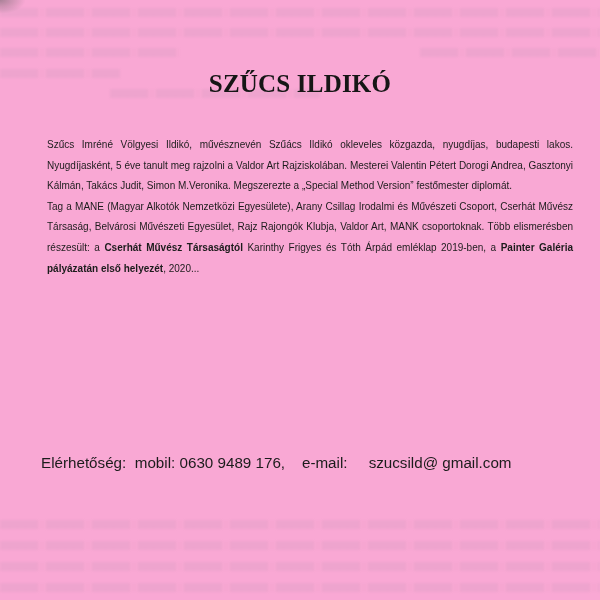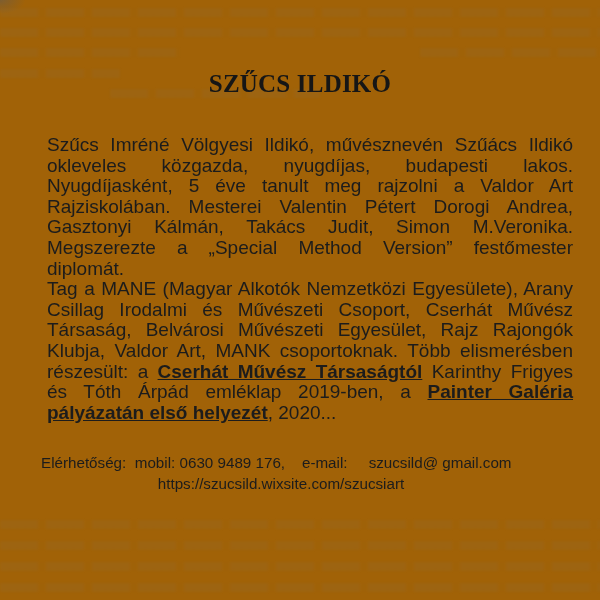--- a/index.html
+++ b/index.html
@@ -3,40 +3,40 @@
 <meta charset="utf-8">
 <style>
   html, body { margin: 0; padding: 0; }
   body {
     width: 600px; height: 600px; overflow: hidden;
     background: #fdfdfd;
     position: relative;
     font-family: "Liberation Sans", sans-serif;
     color: #1c1c1c;
   }
-  .page { position: absolute; inset: 0; background: #a16207; }
+  .page { position: absolute; inset: 0; background: #f9a8d4; }
   .bleed { position: absolute; left: 0; right: 0; height: 9px; background: repeating-linear-gradient(90deg, rgba(120,125,140,0.08) 0 38px, rgba(120,125,140,0.02) 38px 46px); filter: blur(1.2px); }
   .corner-shadow { position: absolute; left: 0; top: 0; width: 26px; height: 14px; background: radial-gradient(ellipse at top left, rgba(90,90,90,0.5), rgba(90,90,90,0) 70%); }
   .title {
     position: absolute; top: 53px; left: 0; width: 600px; text-align: center;
     font-family: "Liberation Serif", serif; font-weight: bold; font-size: 25px;
     letter-spacing: 0.2px; color: #161616;
   }
   .body-text {
     position: absolute; left: 47px; top: 135px; width: 526px;
-    font-size: 19px; line-height: 20.6px; text-align: justify;
+    font-size: 10px; line-height: 20.6px; text-align: justify;
   }
   .body-text p { margin: 0; }
   .contact {
     position: absolute; left: 41px; top: 452px; width: 526px;
     font-size: 15.2px; line-height: 21px;
   }
   .contact-line1 { white-space: pre; }
   .contact-line2 { text-align: center; padding-right: 46px; }
-  b { font-weight: bold; text-decoration: underline; }
+  b { font-weight: bold; }
 </style>
 </head>
 <body>
 
 <div class="page">
   <div class="corner-shadow"></div>
   <div class="bleed" style="top:8px"></div>
   <div class="bleed" style="top:28px"></div>
   <div class="bleed" style="top:48px;left:0;right:420px"></div>
   <div class="bleed" style="top:48px;left:420px"></div>
@@ -49,15 +49,14 @@
 
   <h1 class="title">SZŰCS ILDIKÓ</h1>
 
   <div class="body-text">
     <p>Szűcs Imréné Völgyesi Ildikó, művésznevén Szűács Ildikó okleveles közgazda, nyugdíjas, budapesti lakos. Nyugdíjasként, 5 éve tanult meg rajzolni a Valdor Art Rajziskolában. Mesterei Valentin Pétert Dorogi Andrea, Gasztonyi Kálmán, Takács Judit, Simon M.Veronika. Megszerezte a „Special Method Version” festőmester diplomát.</p>
     <p><span>Tag a MANE (Magyar Alkotók Nemzetközi Egyesülete), Arany Csillag Irodalmi és Művészeti Csoport, Cserhát Művész Társaság, Belvárosi Művészeti Egyesület, Rajz Rajongók Klubja, Valdor Art, MANK csoportoknak. Több elismerésben részesült: a </span><b>Cserhát Művész Társaságtól</b><span> Karinthy Frigyes és Tóth Árpád emléklap 2019-ben, a </span><b>Painter Galéria pályázatán első helyezét</b><span>, 2020...</span></p>
   </div>
 
   <div class="contact">
     <div class="contact-line1"><span>Elérhetőség:</span>  <span>mobil:</span> <span>0630 9489 176,</span>    <span>e-mail:</span>     <span>szucsild@ gmail.com</span></div>
-    <div class="contact-line2"><span>https://szucsild.wixsite.com/szucsiart</span></div>
   </div>
 </div>
 
 </body></html>

